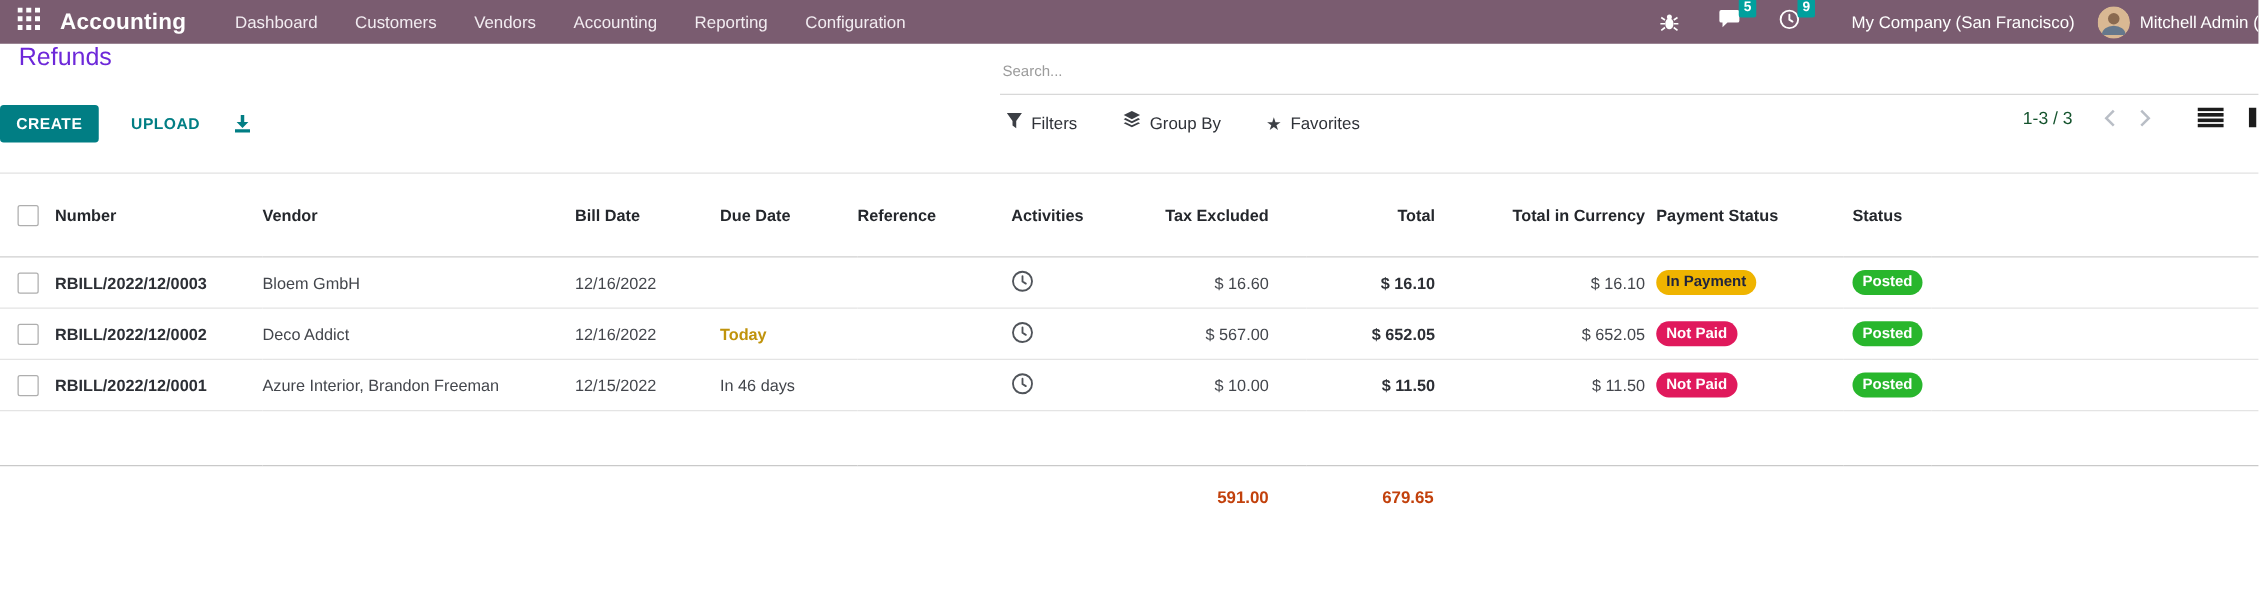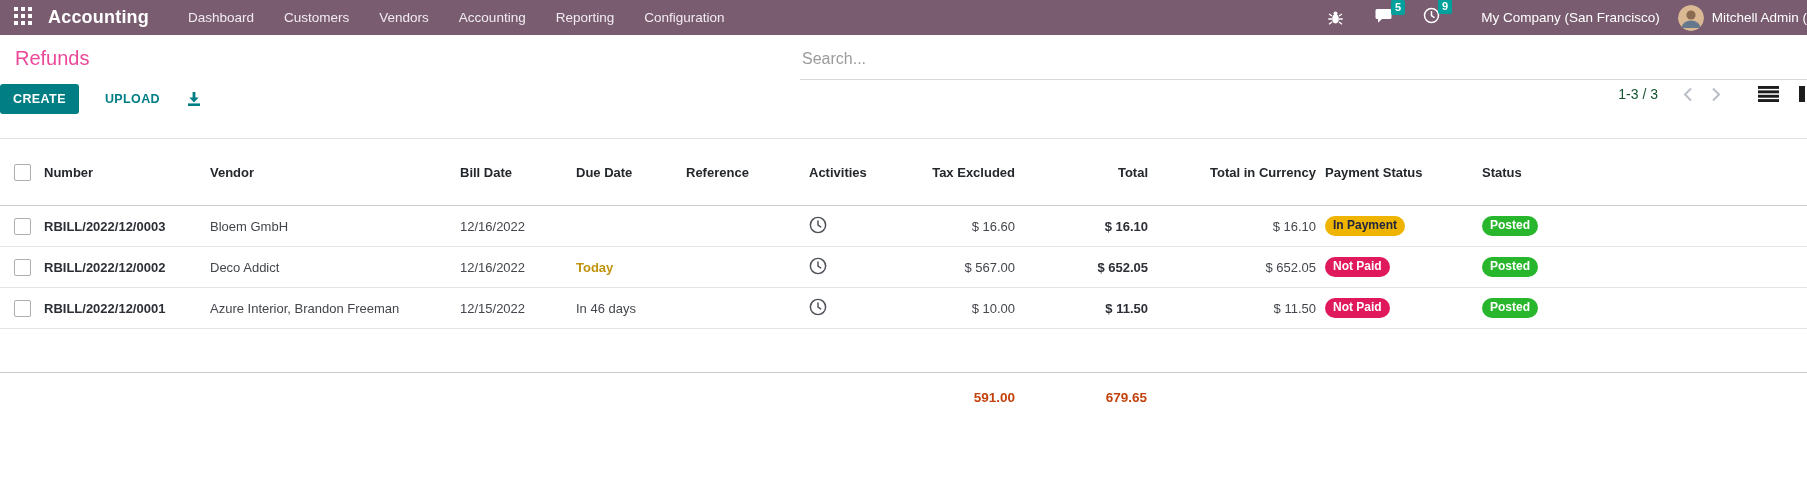--- a/index.html
+++ b/index.html
@@ -17,31 +17,31 @@
   .tb-icon { position:relative; margin:0 15px; display:flex; align-items:center; cursor:pointer; }
   .count-badge { position:absolute; top:-8px; right:-12px; background:var(--count_badge,#00a09d);
                  color:#fff; font-size:11px; font-weight:700; padding:0 4px; border-radius:2px;
                  line-height:15px; }
   .company { font-size:13.5px; margin:0 12px 0 26px; cursor:pointer; }
   .avatar { margin:0 8px 0 6px; border-radius:50%; overflow:hidden; width:26px; height:26px; flex:none; }
   .user { font-size:13.5px; cursor:pointer; }
 
   
   .control-panel { position:relative; height:103px; border-bottom:1px solid #e2e2e2; }
-  .page-title { position:absolute; left:15px; top:12px; font-size:20px; font-weight:400; color:#ec4899; margin:0; }
+  .page-title { position:absolute; left:15px; top:0; font-size:20px; font-weight:400; color:#6d28d9; margin:0; }
   .cp-buttons { position:absolute; left:0; top:49px; display:flex; align-items:center; }
   .btn-create { background:var(--accent,#017e84); color:#fff; font-weight:700; font-size:12.5px;
                 padding:8px 13px; border:none; border-radius:3px; letter-spacing:.4px; cursor:pointer;
                 font-family:inherit; }
   .btn-upload { color:var(--accent,#017e84); font-weight:700; font-size:12.5px; letter-spacing:.4px;
                 margin-left:20px; background:none; border:none; cursor:pointer; font-family:inherit; }
   .btn-download { margin-left:20px; background:none; border:none; color:var(--accent,#017e84);
                   cursor:pointer; padding:0; display:flex; }
   .searchbar { position:absolute; left:800px; right:0; top:6px; border-bottom:1px solid #d8d8d8; }
-  .searchbar input { width:100%; border:none; outline:none; font-size:16px; padding:9px 2px 11px;
+  .searchbar input { width:100%; border:none; outline:none; font-size:12px; padding:9px 2px 11px;
                      color:#444; background:transparent; font-family:inherit; box-sizing:border-box; }
   .searchbar input::placeholder { color:#9b9b9b; }
   .cp-controls { position:absolute; left:805px; top:53px; display:flex; align-items:center; gap:36px; }
   .cp-control { display:flex; align-items:center; gap:7px; font-size:13.5px; font-weight:500;
                 color:#2f3238; cursor:pointer; line-height:22px; }
   .star-glyph { font-size:14px; color:#3c3f45; }
   .cp-pager { position:absolute; right:-14px; top:51px; display:flex; align-items:center; }
   .pager-text { font-size:14px; color:#14532d; margin-right:16px; }
   .pager-btn { background:none; border:none; padding:0; margin:0 9px; display:flex; cursor:default; }
   .view-btns { display:flex; align-items:center; margin-left:28px; gap:20px; }
@@ -152,20 +152,44 @@
             <path d="M6.6 1 h2.8 v5.6 h3.3 L8 11.4 3.3 6.6 h3.3 z"></path>
             <rect x="2" y="12.4" width="12" height="2.6"></rect>
           </svg>
       </button>
     </div>
 
     <div class="searchbar">
       <input type="text" placeholder="Search..." style="">
     </div>
 
+    <div class="cp-controls">
+      <div class="cp-control">
+        <span>
+          <svg width="13" height="13" viewBox="0 0 14 14" fill="#3c3f45">
+              <path d="M0.5 0.5 h13 L8.6 7.3 V13.5 L5.4 11.3 V7.3 Z"></path>
+            </svg>
+        </span>
+        <span>Filters</span>
+      </div>
+      <div class="cp-control">
+        <span>
+          <svg width="15" height="15" viewBox="0 0 16 16" fill="#3c3f45">
+              <path d="M8 0.8 L15 4.3 8 7.8 1 4.3 Z"></path>
+              <path d="M2.6 6.9 L1 7.8 8 11.3 15 7.8 13.4 6.9 8 9.6 Z"></path>
+              <path d="M2.6 10.4 L1 11.3 8 14.8 15 11.3 13.4 10.4 8 13.1 Z"></path>
+            </svg>
+        </span>
+        <span>Group By</span>
+      </div>
+      <div class="cp-control">
+        <span class="star-glyph">★</span>
+        <span>Favorites</span>
+      </div>
+    </div>
 
     <div class="cp-pager">
       <span class="pager-text">1-3 / 3</span>
       <button class="pager-btn">
         <svg width="10" height="15" viewBox="0 0 10 15" fill="none" stroke="#b9bec6" stroke-width="2">
             <path d="M8 1.5 L2 7.5 8 13.5"></path>
           </svg>
       </button>
       <button class="pager-btn">
         <svg width="10" height="15" viewBox="0 0 10 15" fill="none" stroke="#b9bec6" stroke-width="2">

